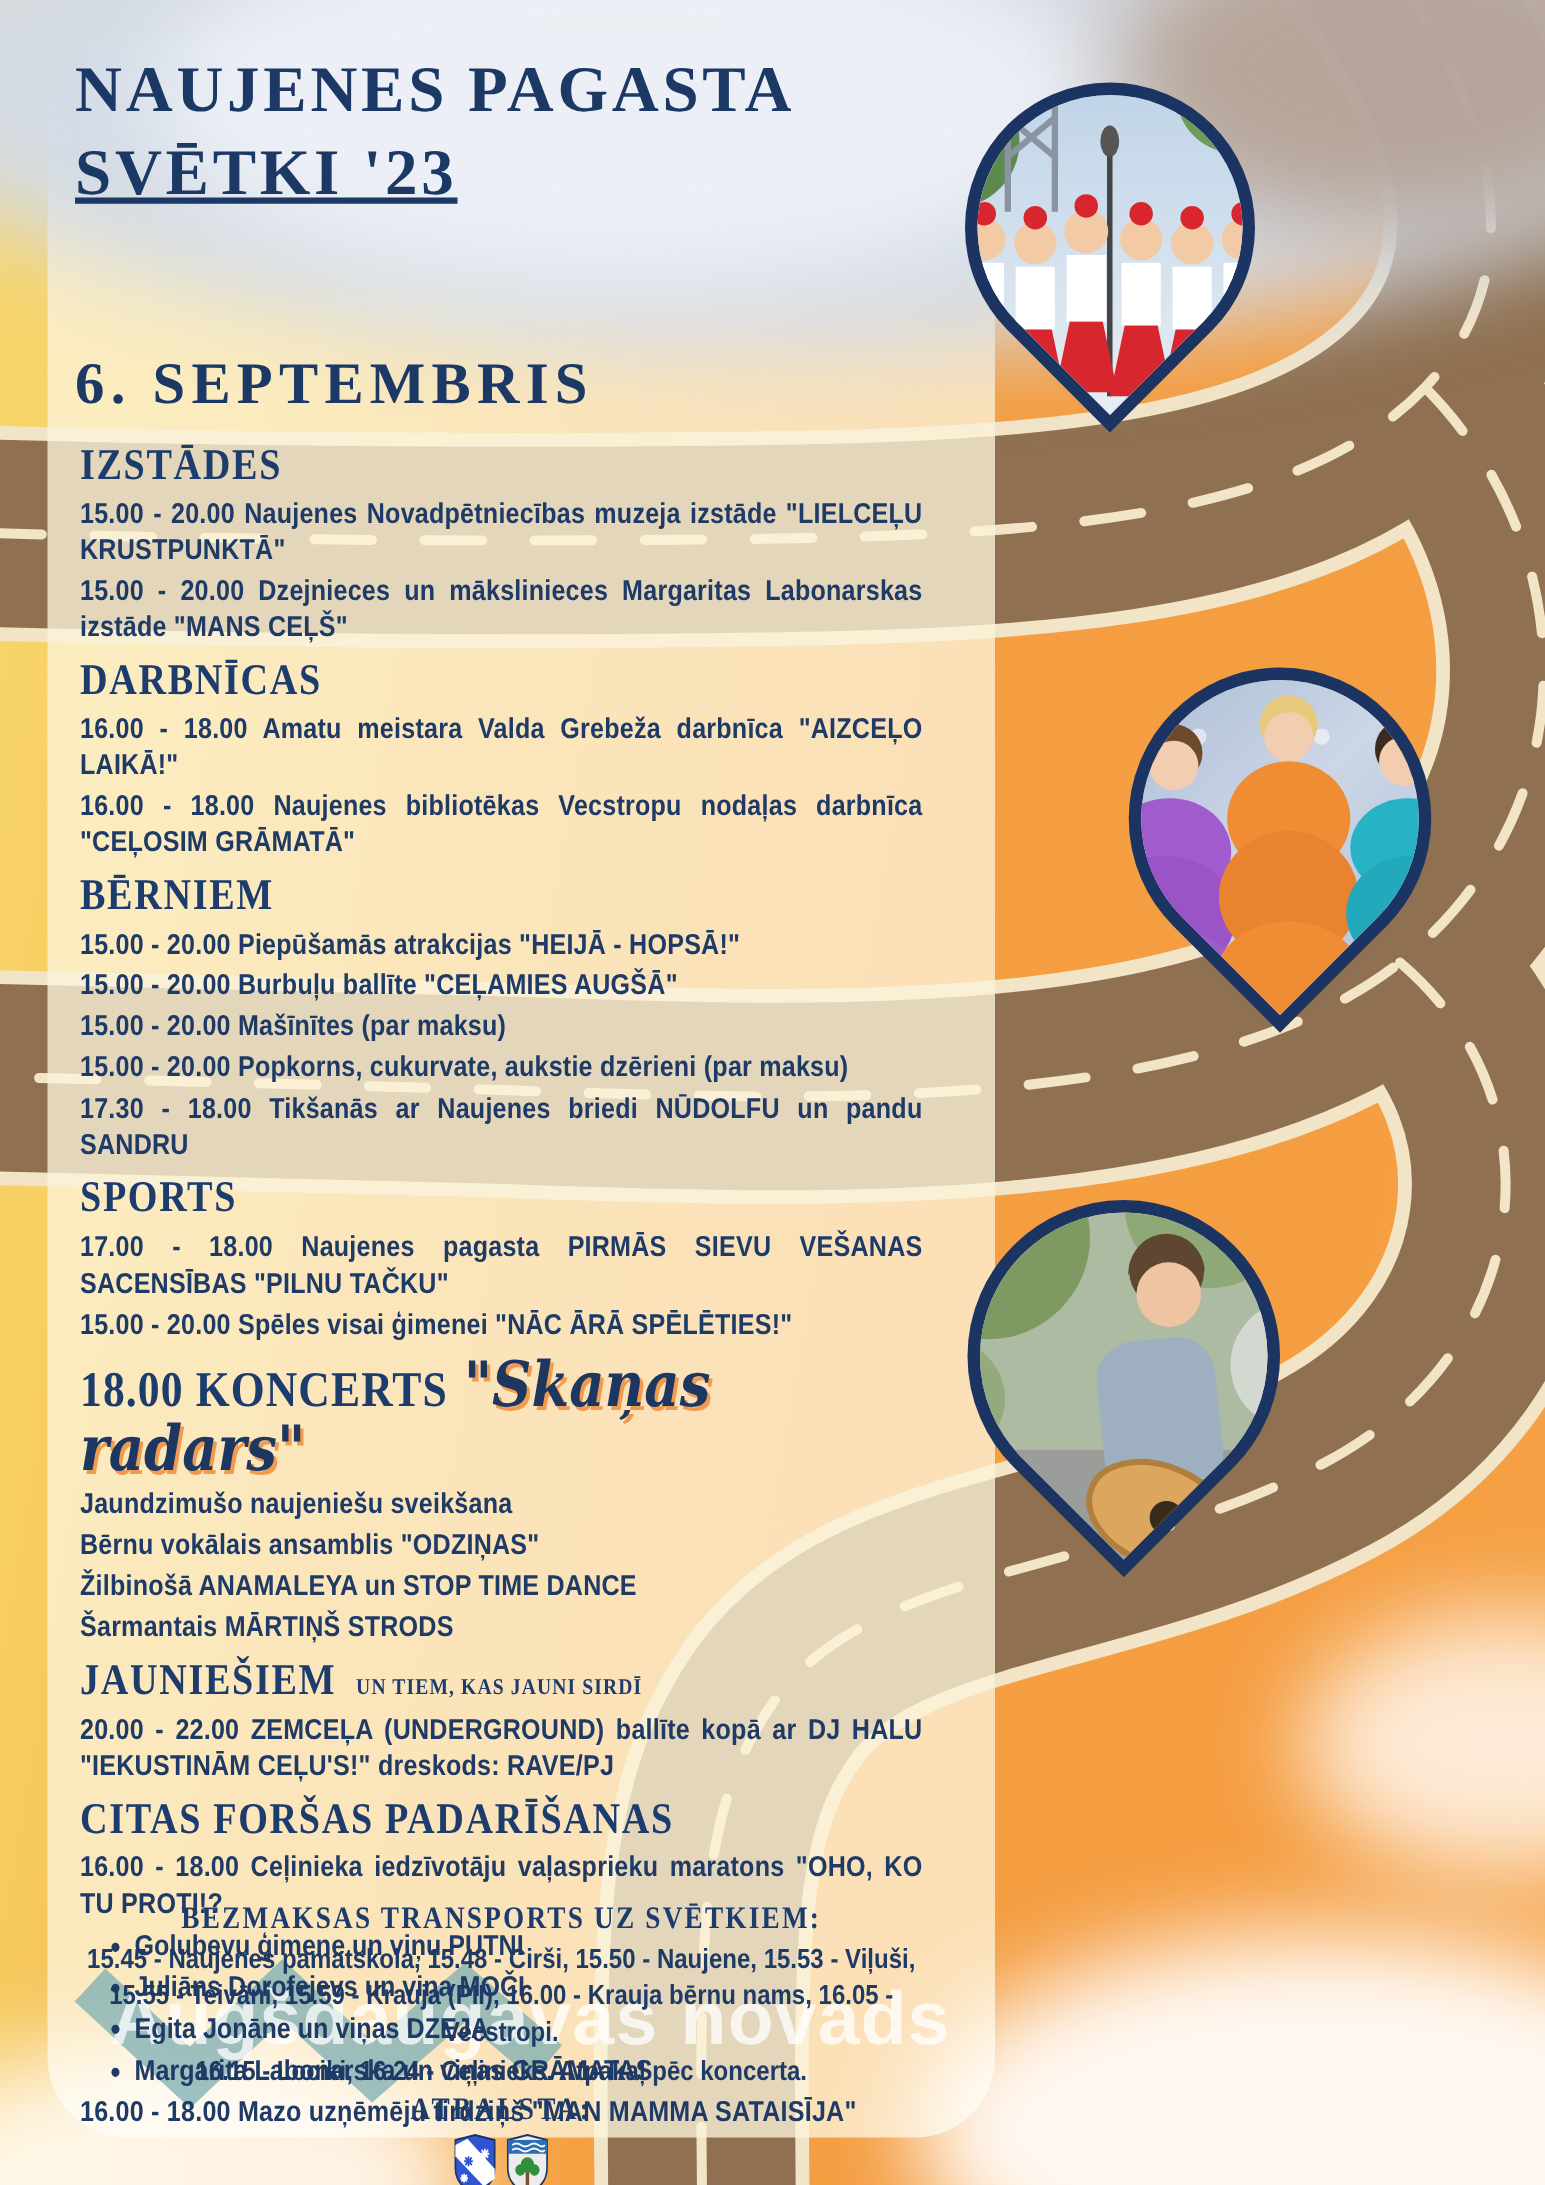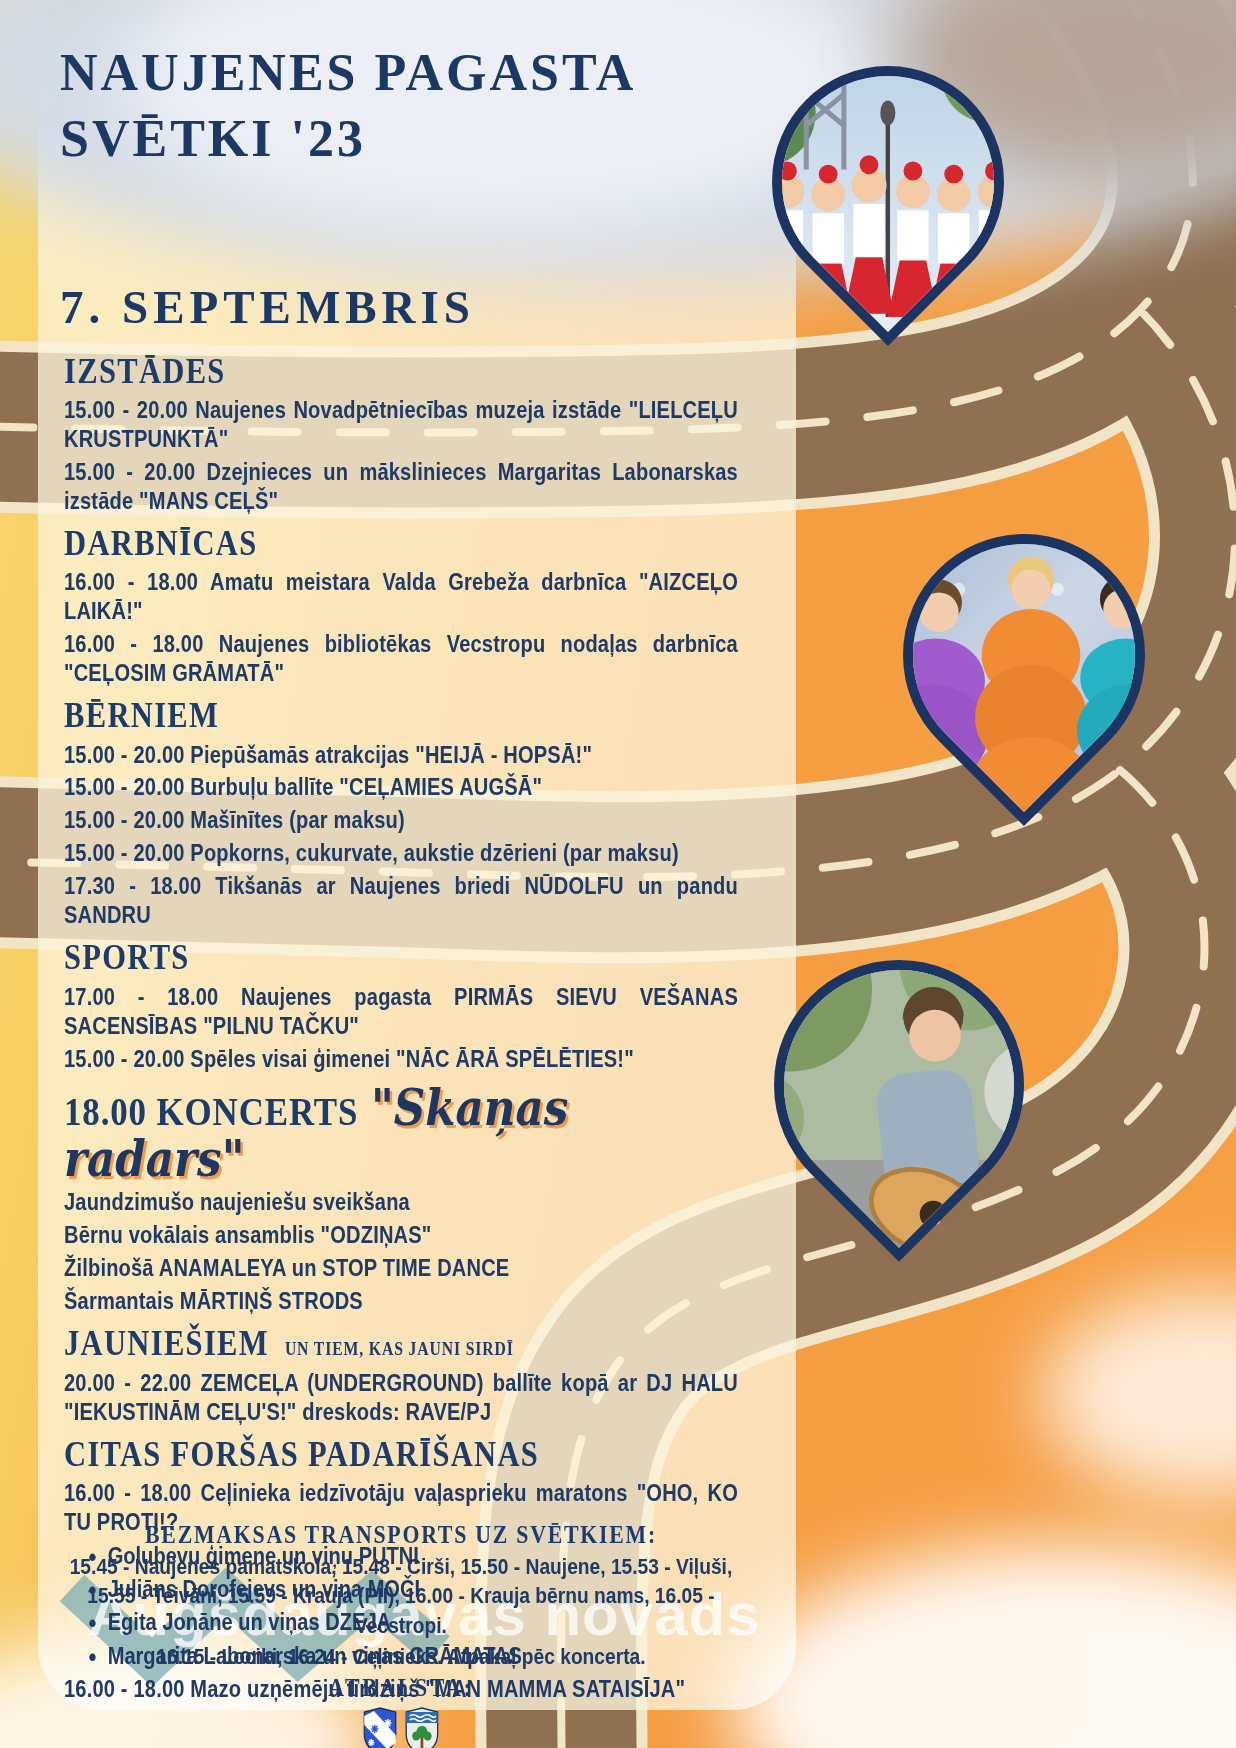--- a/index.html
+++ b/index.html
@@ -11,21 +11,21 @@
   .cl1{left:-120px;top:-160px;width:1520px;height:440px;background:rgba(210,219,231,.96);}
   .cl1b{left:120px;top:-70px;width:760px;height:300px;background:rgba(238,242,247,.9);}
   .cl2{left:900px;top:-70px;width:430px;height:250px;background:rgba(158,124,95,.55);}
   .cl3{left:1040px;top:1290px;width:330px;height:210px;background:rgba(255,255,255,.78);}
   .cl4{left:730px;top:1545px;width:660px;height:320px;background:rgba(255,255,255,.93);}
   .cl5{left:-90px;top:1630px;width:470px;height:230px;background:rgba(255,255,255,.85);}
   .panel{position:absolute;left:38px;top:26px;width:758px;height:1684px;border-radius:64px;
     background:rgba(252,243,216,.78);z-index:3;}
   .titleblock{position:absolute;left:60px;width:716px;text-align:left;z-index:6;color:#1c3966;}
   .t1{top:44px;font:700 52px/1.1 "Liberation Serif",serif;letter-spacing:3px;}
-  .t2{top:110px;font:700 52px/1.1 "Liberation Serif",serif;letter-spacing:3px;}
+  .t2{top:110px;font:700 52px/1.1 "Liberation Serif",serif;letter-spacing:3px;text-decoration:underline;}
   .script{top:164px;font:italic 700 76px/1.15 "DejaVu Serif",serif;color:#1d3761;
     text-shadow:5px 4px 0 #f29a4e;letter-spacing:1px;}
   .date{top:282px;font:700 47px/1.1 "Liberation Serif",serif;letter-spacing:5px;}
   .col{position:absolute;left:64px;top:344px;width:772px;z-index:6;
     transform:scaleX(.873);transform-origin:left top;color:#1e3a66;}
   .sec-h{font:700 35px/1.15 "Liberation Serif",serif;color:#1d3c6e;letter-spacing:1.5px;margin:8px 0 3px;}
   .item{font-weight:700;font-size:23px;line-height:1.26;margin:4px 0;text-align:justify;letter-spacing:.2px;}
   .konc-row{margin:10px 0 2px;}
   .konc-time{font:700 40px/1.1 "Liberation Serif",serif;letter-spacing:1px;color:#1d3c6e;}
   .konc-script{font:italic 700 50px/1 "DejaVu Serif",serif;color:#1d3761;text-shadow:3px 3px 0 #f29a4e;margin-left:10px;}
@@ -77,21 +77,21 @@
   <div class="cl cl4"></div>
   <div class="cl cl5"></div>
 
   <svg class="wzig" width="1236" height="1748">
     <polyline points="72,1588 152,1662 226,1592 298,1658 372,1594 438,1650" fill="none" stroke="rgba(133,178,180,.8)" stroke-width="36"></polyline>
   </svg>
   <div class="wmark">Augšdaugavas novads</div>
 
   <div class="titleblock t1">NAUJENES PAGASTA</div>
   <div class="titleblock t2">SVĒTKI '23</div>
-  <div class="titleblock date">7. SEPTEMBRIS</div>
+  <div class="titleblock date">6. SEPTEMBRIS</div>
 
   <div class="col">
     <div class="sec-h">IZSTĀDES</div>
     <div class="item">15.00 - 20.00 Naujenes Novadpētniecības muzeja izstāde "LIELCEĻU KRUSTPUNKTĀ"</div>
     <div class="item">15.00 - 20.00 Dzejnieces un mākslinieces Margaritas Labonarskas izstāde "MANS CEĻŠ"</div>
 
     <div class="sec-h">DARBNĪCAS</div>
     <div class="item">16.00 - 18.00 Amatu meistara Valda Grebeža darbnīca "AIZCEĻO LAIKĀ!"</div>
     <div class="item">16.00 - 18.00 Naujenes bibliotēkas Vecstropu nodaļas darbnīca "CEĻOSIM GRĀMATĀ"</div>
 

